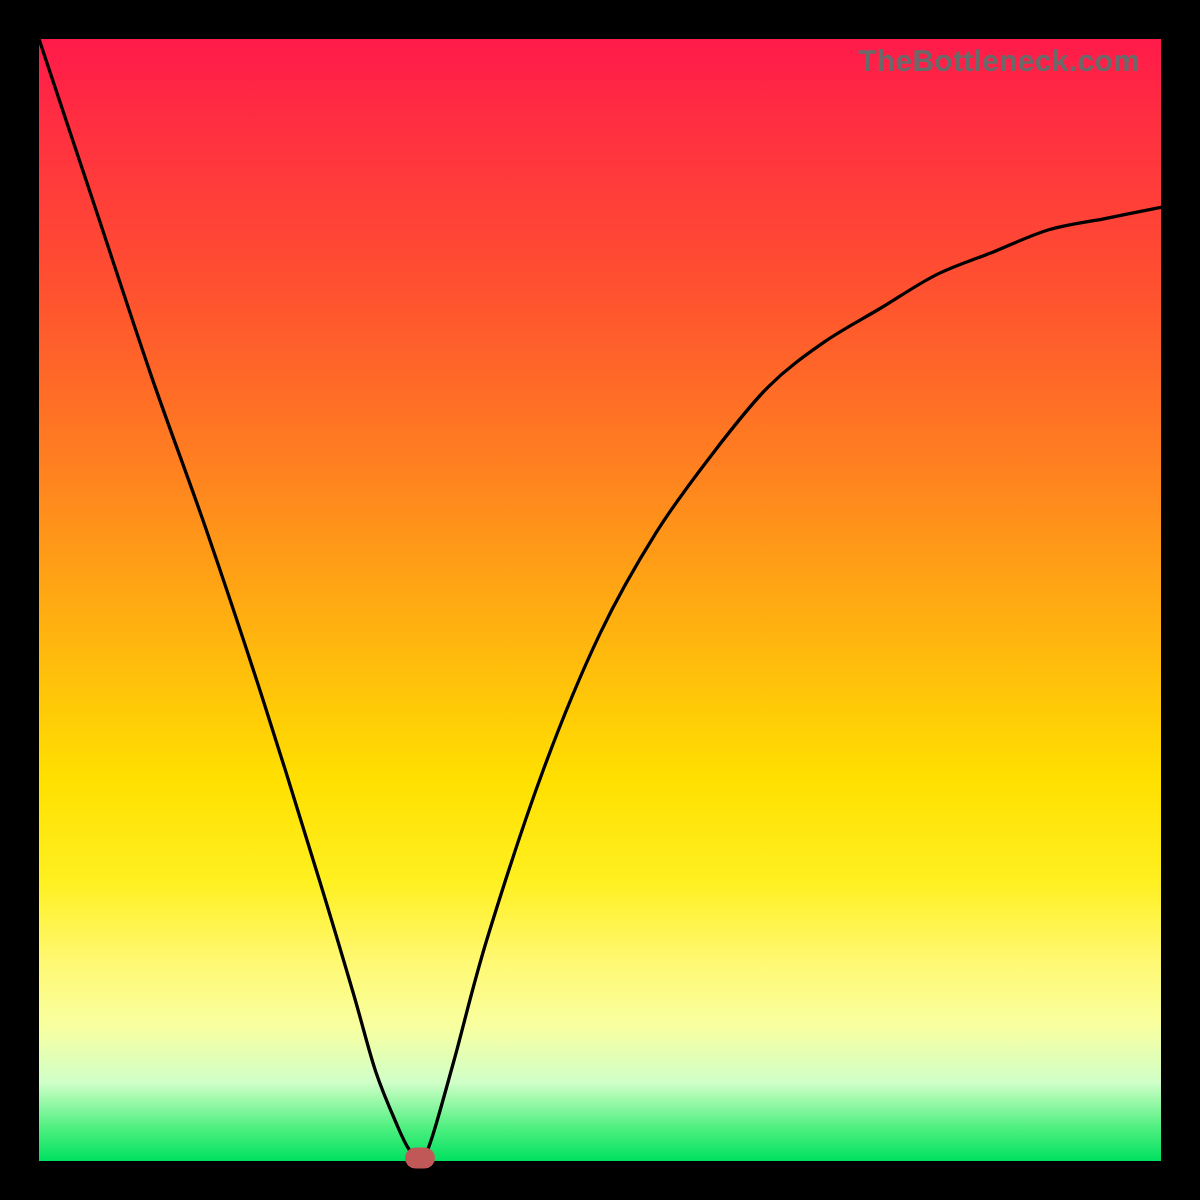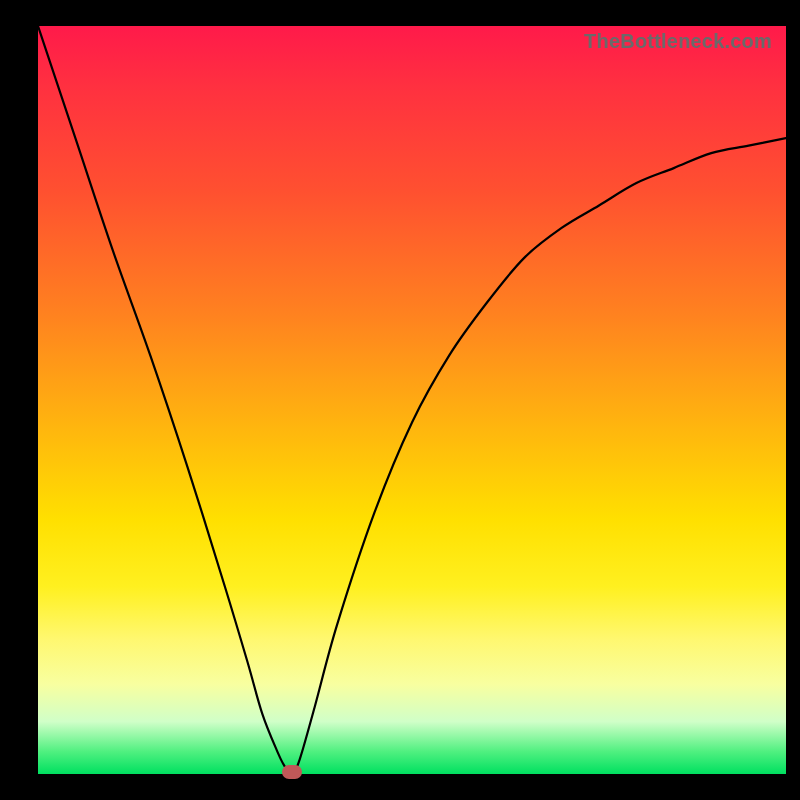--- a/index.html
+++ b/index.html
@@ -22,21 +22,20 @@
       #ff5030 22%,
       #ff8020 38%,
       #ffb010 52%,
       #ffe000 66%,
       #fff020 75%,
       #fff870 82%,
       #f8ffa0 88%,
       #d0ffc8 93%,
       #50f080 97%,
       #00e060 100%);
-    margin-left: 12px;
   }
   .watermark {
     position: absolute;
     top: 4px;
     right: 14px;
     font-family: Arial, Helvetica, sans-serif;
     font-size: 20px;
     font-weight: bold;
     color: #6a6a6a;
     letter-spacing: 0.2px;

